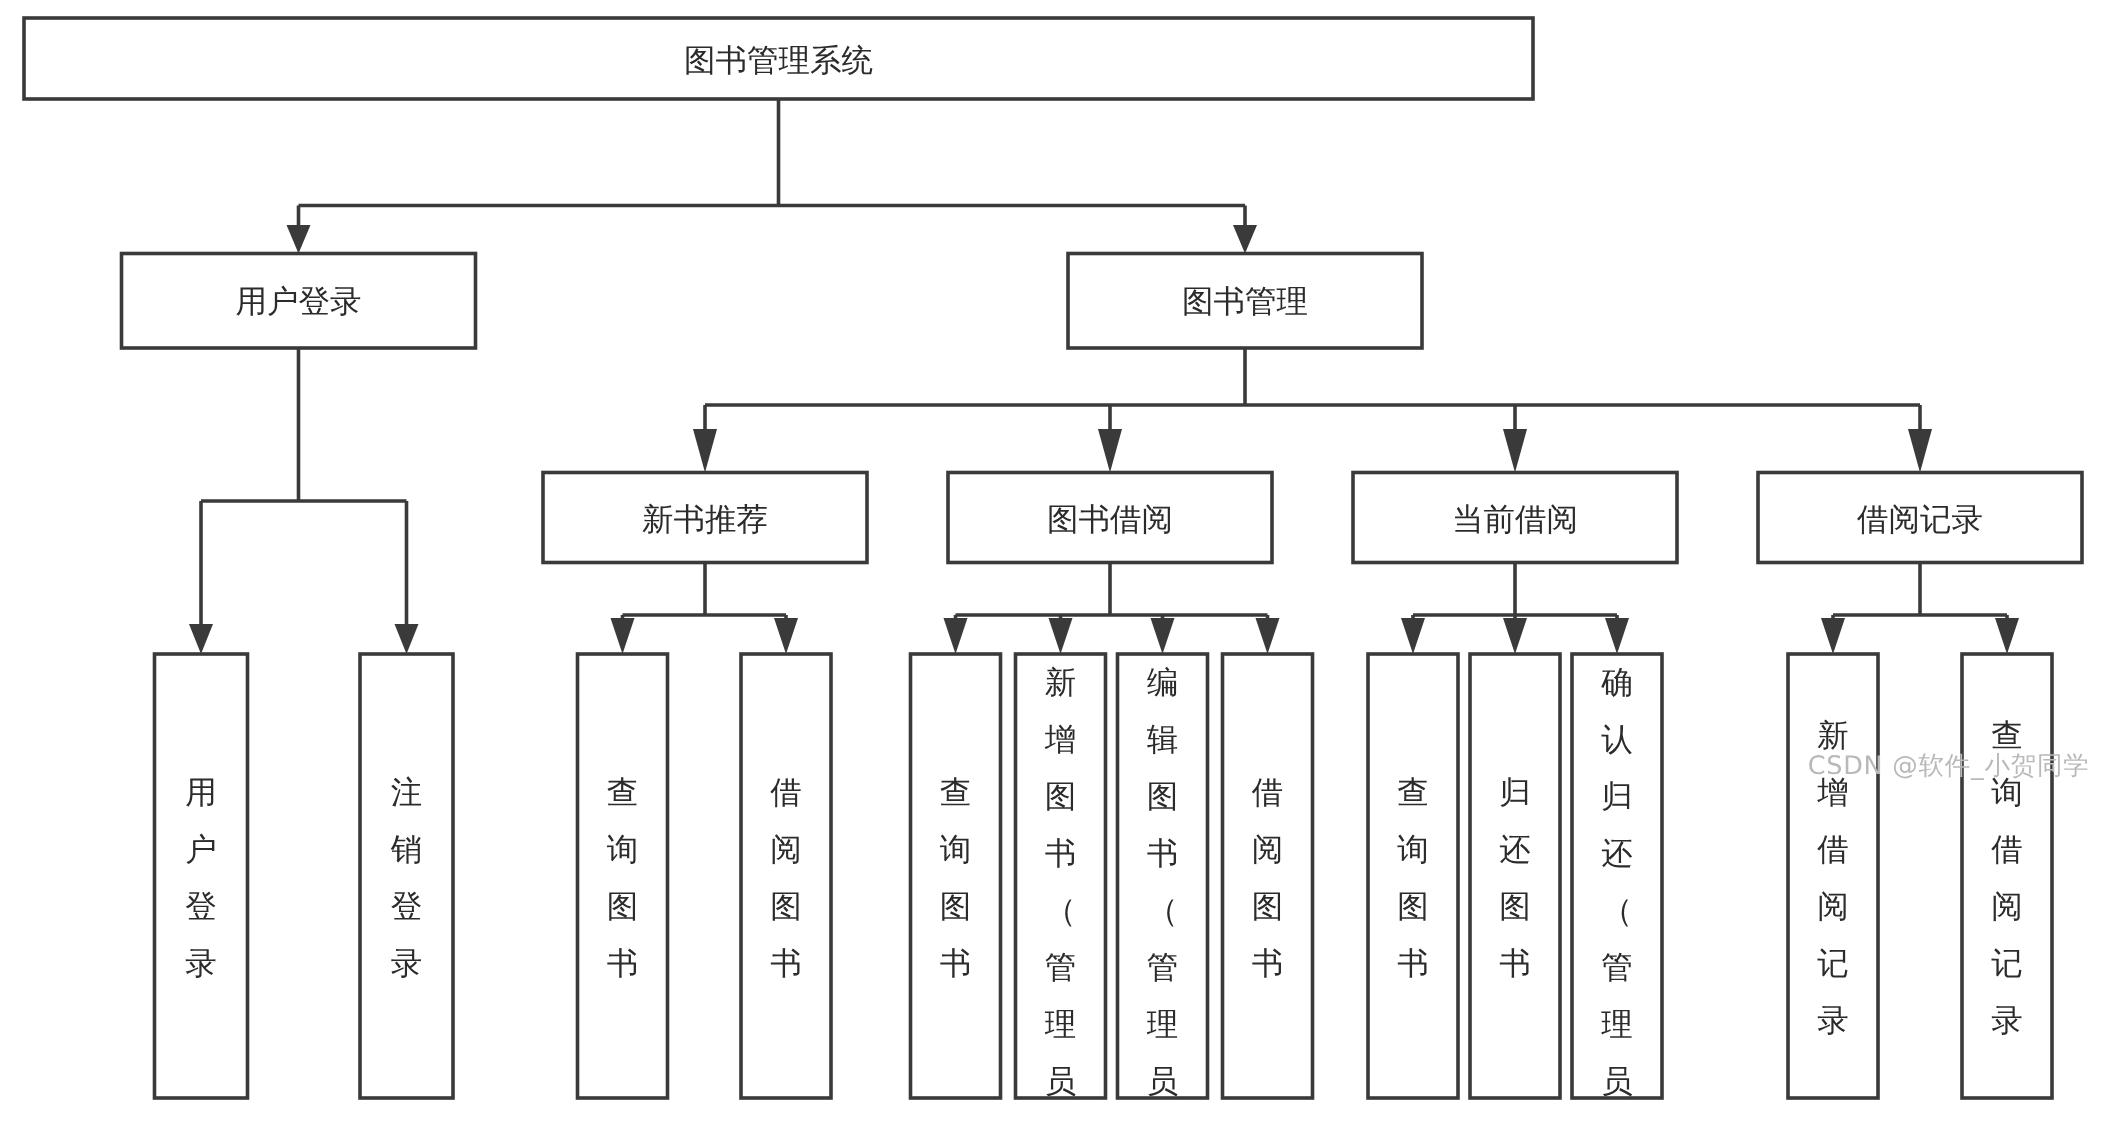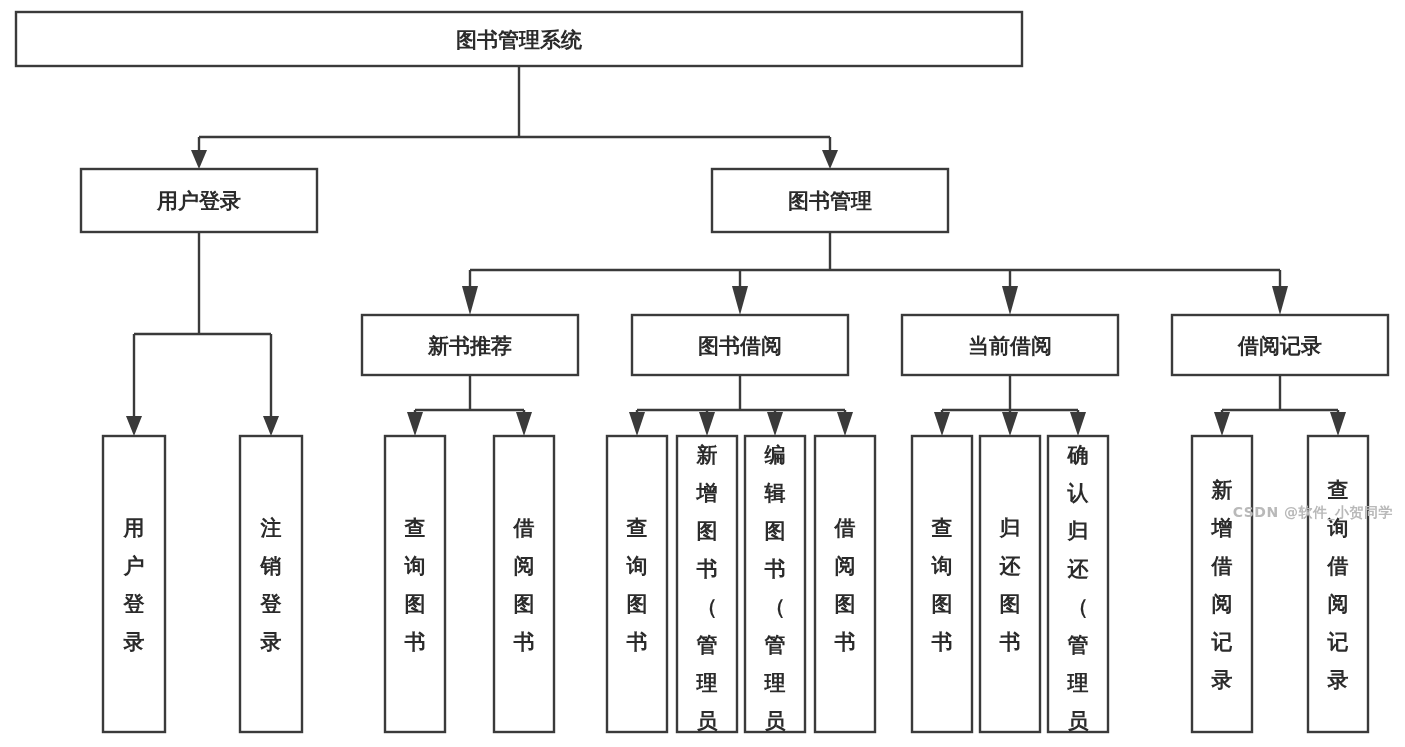--- a/index.html
+++ b/index.html
@@ -11,21 +11,20 @@
     width: 1405px;
     height: 747px;
     font-family: "DejaVu Sans", "Liberation Sans", sans-serif;
     overflow: hidden;
   }
   #diagram-root {
     position: relative;
     width: 1405px;
     height: 530px;
     background: #ffffff;
-    font-weight: bold;
   }
   svg#flow {
     position: absolute;
     left: 0;
     top: 0;
     width: 1405px;
     height: 747px;
   }
   .node-box {
     fill: #ffffff;
@@ -53,21 +52,21 @@
     font-family: "DejaVu Sans", "Liberation Sans", sans-serif;
     font-size: 21px;
     text-anchor: middle;
   }
   .watermark {
     position: absolute;
     right: 12px;
     bottom: 8px;
     color: #b9b9b9;
     font-family: "DejaVu Sans", "Liberation Sans", sans-serif;
-    font-size: 14px;
+    font-size: 17px;
     letter-spacing: 0.5px;
     white-space: nowrap;
     user-select: none;
   }
 </style>
 </head>
 <body>
 
 <div id="diagram-root">
 

